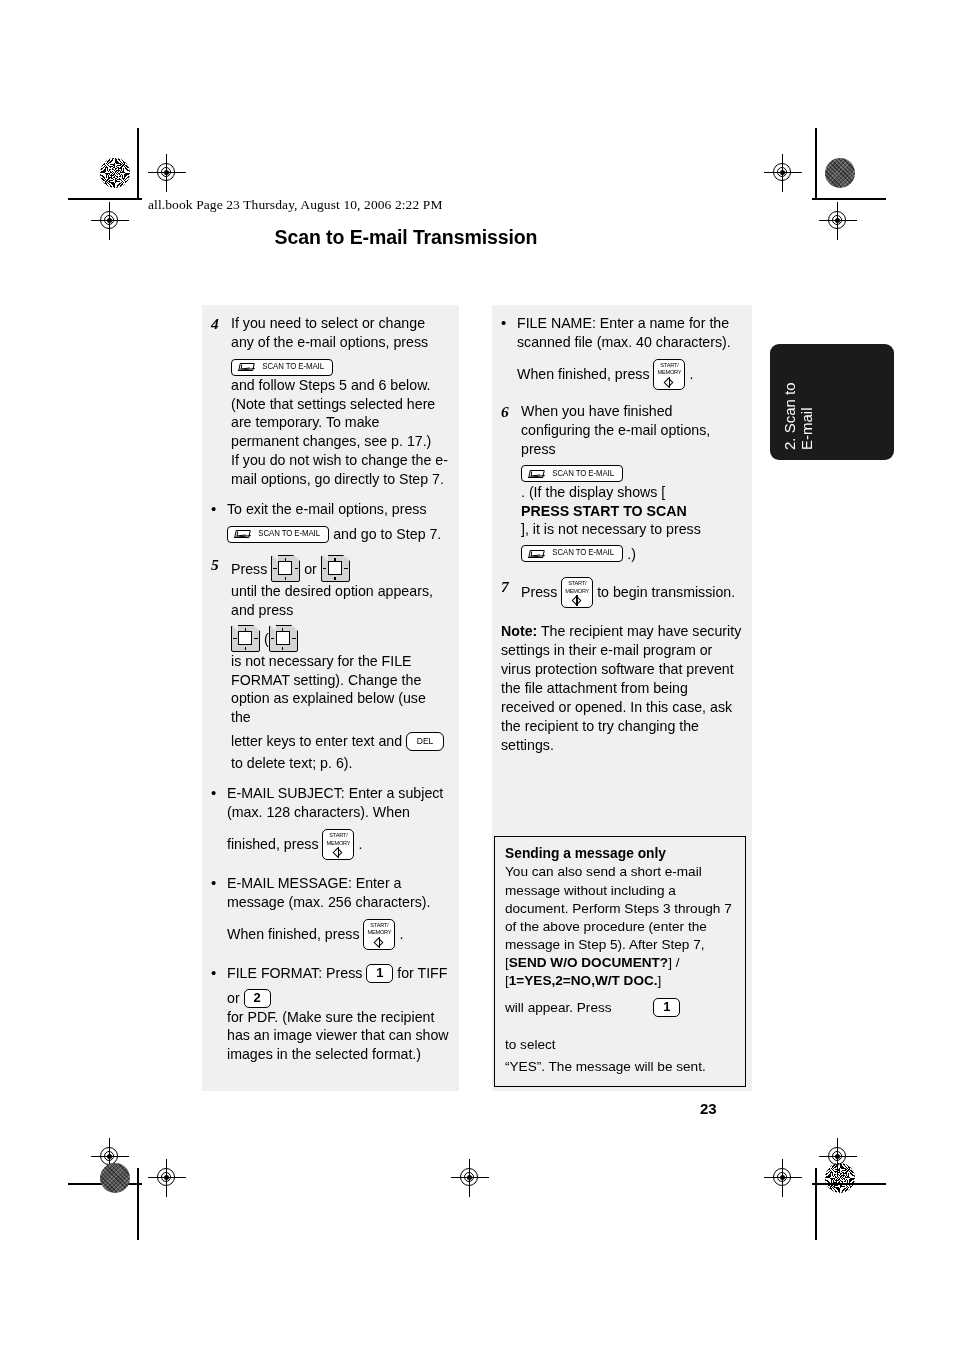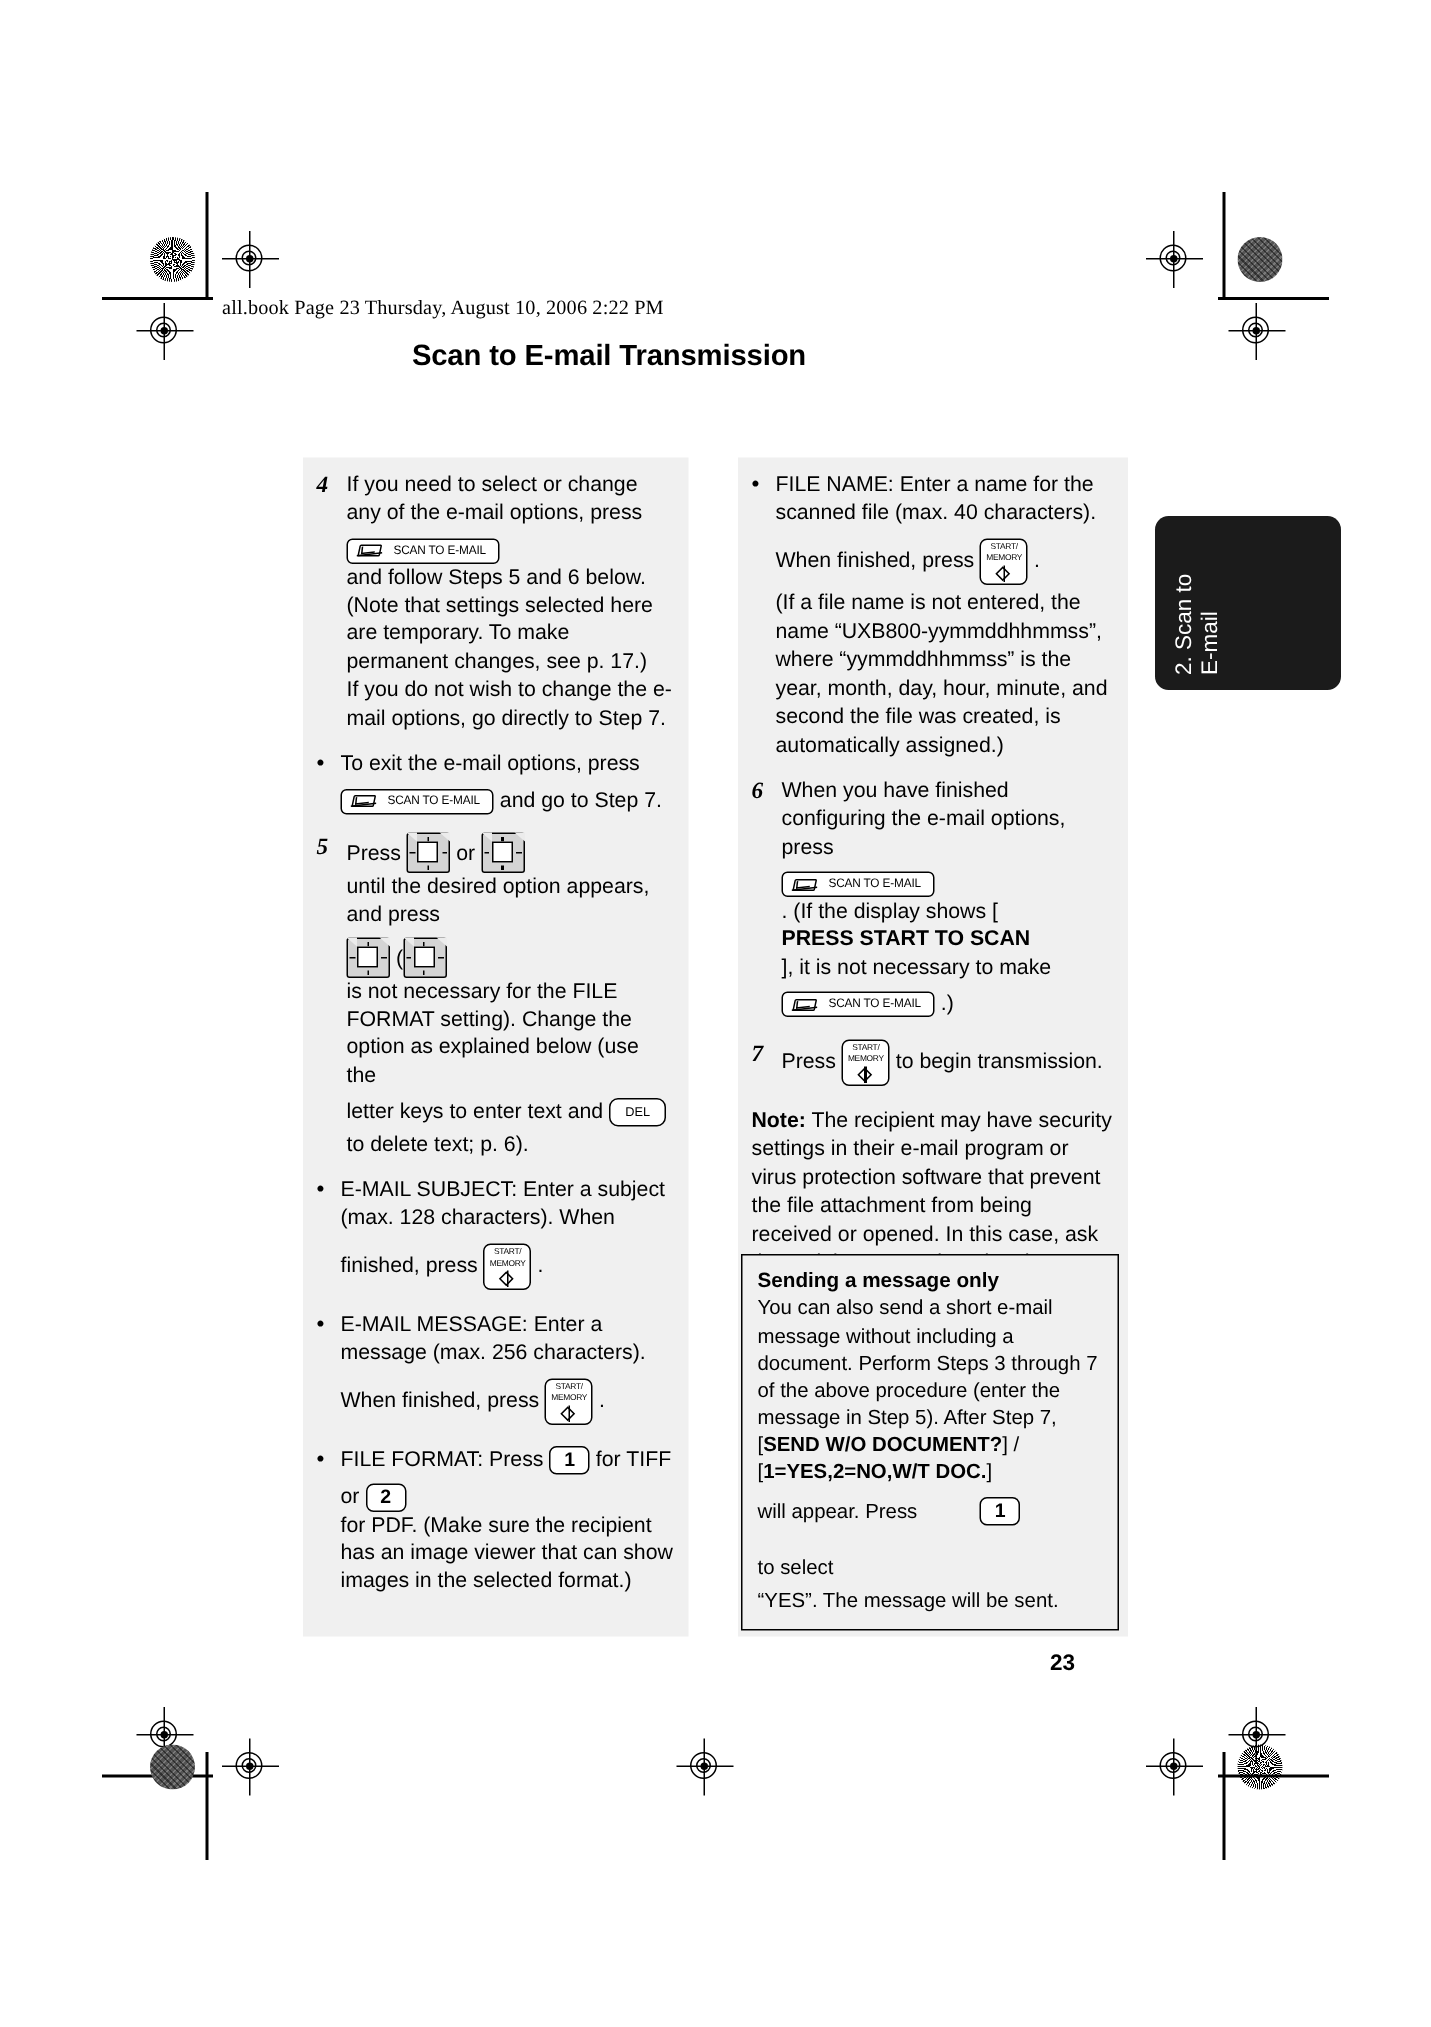--- a/index.html
+++ b/index.html
@@ -671,41 +671,40 @@
           <span>When finished, press</span>
           <span>&nbsp;</span>
           <span class="key-start">
             <span class="t1">START/</span>
             <span class="t2">MEMORY</span>
             <span class="dia"></span>
           </span>
           <span>&nbsp;</span>
           <span>.</span>
         </div>
-        <div style="margin-top:3px;">(If a file name is not entered, the name “UXB800-yymmddhhmmss”, where “yymmddhhmmss” is the year, month, day, hour, minute, and second the file was created, is automatically assigned.)</div>
       </div>
     </div>
 
     <div class="step" style="margin-top:11px;">
       <div class="step-num">6</div>
       <div class="step-body">
         <span>When you have finished configuring the e-mail options, press</span>
         <div class="inline-row">
           <span class="key-scan">
             <span class="env">
               <span class="body"></span>
                 <span class="flap"></span>
                 <span class="sweep"></span>
             </span>
             <span class="lbl">SCAN TO E-MAIL</span>
           </span>
           <span>&nbsp;</span>
           <span>. (If the display shows [</span>
             <span class="bold" style="font-weight:bold;">PRESS START TO SCAN</span>
-            <span>], it is not necessary to make</span>
+            <span>], it is not necessary to press</span>
         </div>
         <div class="inline-row">
           <span class="key-scan">
             <span class="env">
               <span class="body"></span>
                 <span class="flap"></span>
                 <span class="sweep"></span>
             </span>
             <span class="lbl">SCAN TO E-MAIL</span>
           </span>

